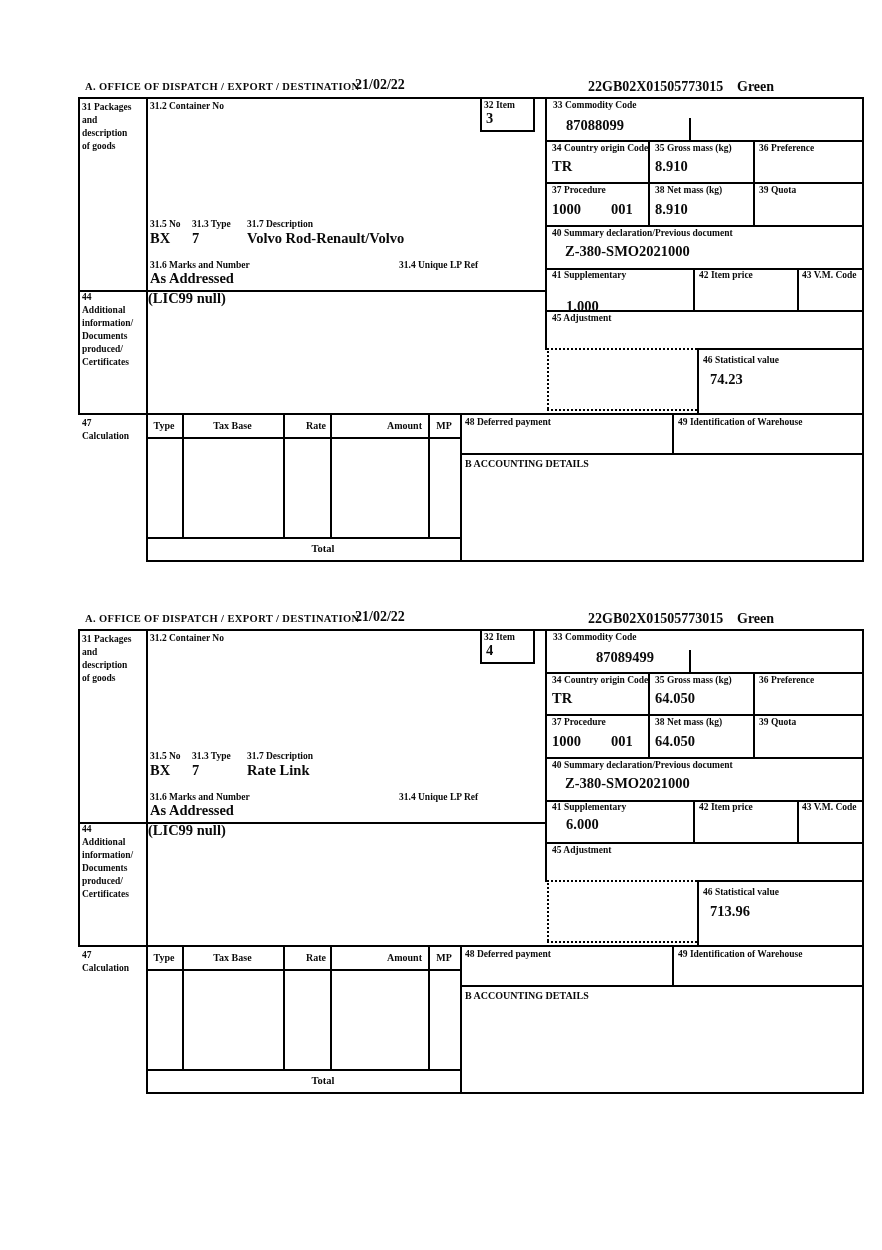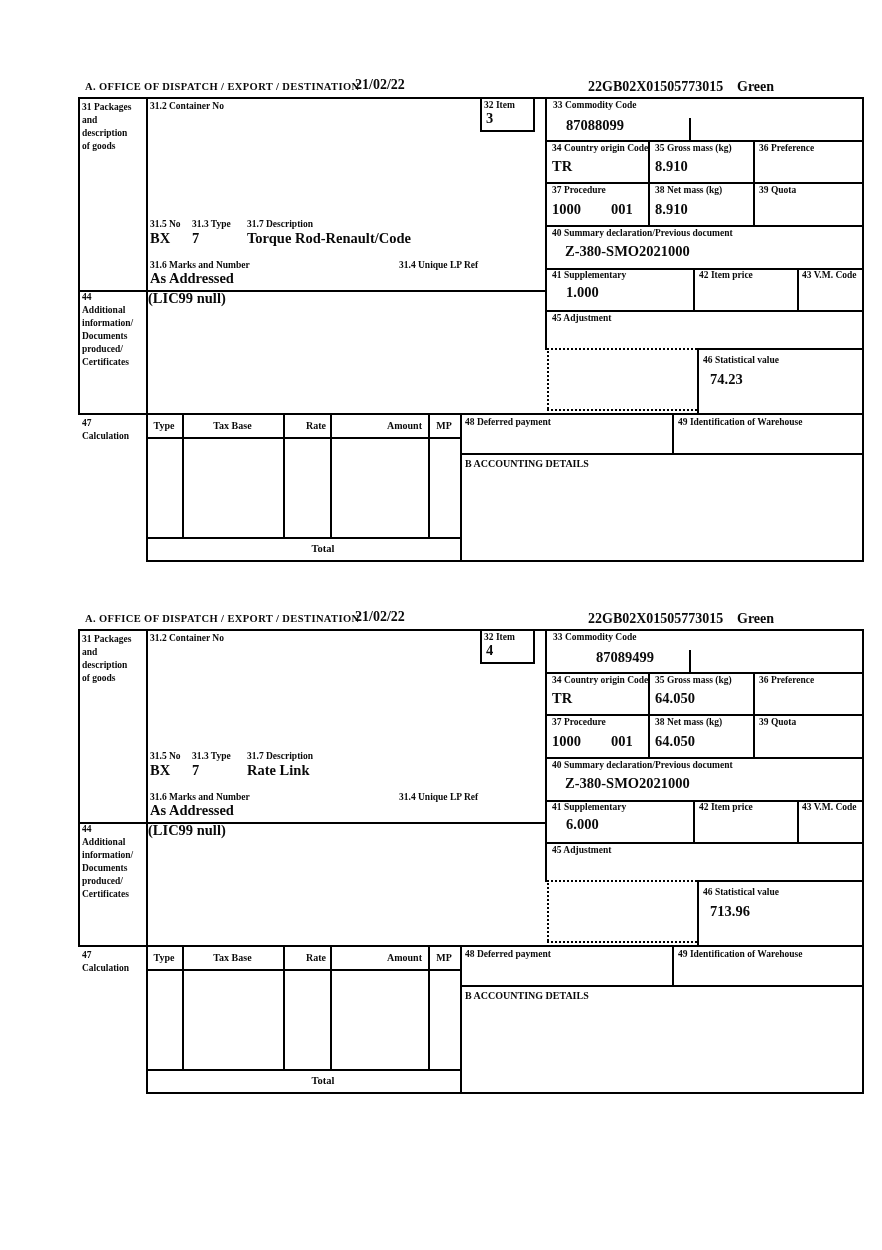--- a/index.html
+++ b/index.html
@@ -77,21 +77,21 @@
 and
 description
 of goods</div>
 
     <div class="lbl" style="left:150px;top:25px;">31.2 Container No</div>
     <div class="lbl" style="left:150px;top:143px;">31.5 No</div>
     <div class="lbl" style="left:192px;top:143px;">31.3 Type</div>
     <div class="lbl" style="left:247px;top:143px;">31.7 Description</div>
     <div class="val" style="left:150px;top:154px;">BX</div>
     <div class="val" style="left:192px;top:154px;">7</div>
-    <div class="val" style="left:247px;top:154px;">Torque Rod-Renault/Code</div>
+    <div class="val" style="left:247px;top:154px;">Volvo Rod-Renault/Volvo</div>
     <div class="lbl" style="left:150px;top:184px;">31.6 Marks and Number</div>
     <div class="lbl" style="left:399px;top:184px;">31.4 Unique LP Ref</div>
     <div class="val" style="left:150px;top:194px;">As Addressed</div>
 
     <div class="lbl" style="left:484px;top:24px;">32 Item</div>
     <div class="val" style="left:486px;top:34px;">3</div>
 
     <div class="lbl" style="left:553px;top:24px;">33 Commodity Code</div>
     <div class="val" style="left:566px;top:41px;">87088099</div>
 
@@ -105,21 +105,21 @@
     <div class="val" style="left:552px;top:125px;">1000</div>
     <div class="val" style="left:611px;top:125px;">001</div>
     <div class="lbl" style="left:655px;top:109px;">38 Net mass (kg)</div>
     <div class="val" style="left:655px;top:125px;">8.910</div>
     <div class="lbl" style="left:759px;top:109px;">39 Quota</div>
 
     <div class="lbl" style="left:552px;top:152px;">40 Summary declaration/Previous document</div>
     <div class="val" style="left:565px;top:167px;">Z-380-SMO2021000</div>
 
     <div class="lbl" style="left:552px;top:194px;">41 Supplementary</div>
-    <div class="val" style="left:566px;top:208px;">1.000</div>
+    <div class="val" style="left:566px;top:222px;">1.000</div>
     <div class="lbl" style="left:699px;top:194px;">42 Item price</div>
     <div class="lbl" style="left:802px;top:194px;">43 V.M. Code</div>
 
     <div class="lbl" style="left:552px;top:237px;">45 Adjustment</div>
     <div class="lbl" style="left:703px;top:279px;">46 Statistical value</div>
     <div class="val" style="left:710px;top:295px;">74.23</div>
 
     <div class="lblcol" style="left:82px;top:215px;">44
 Additional
 information/

